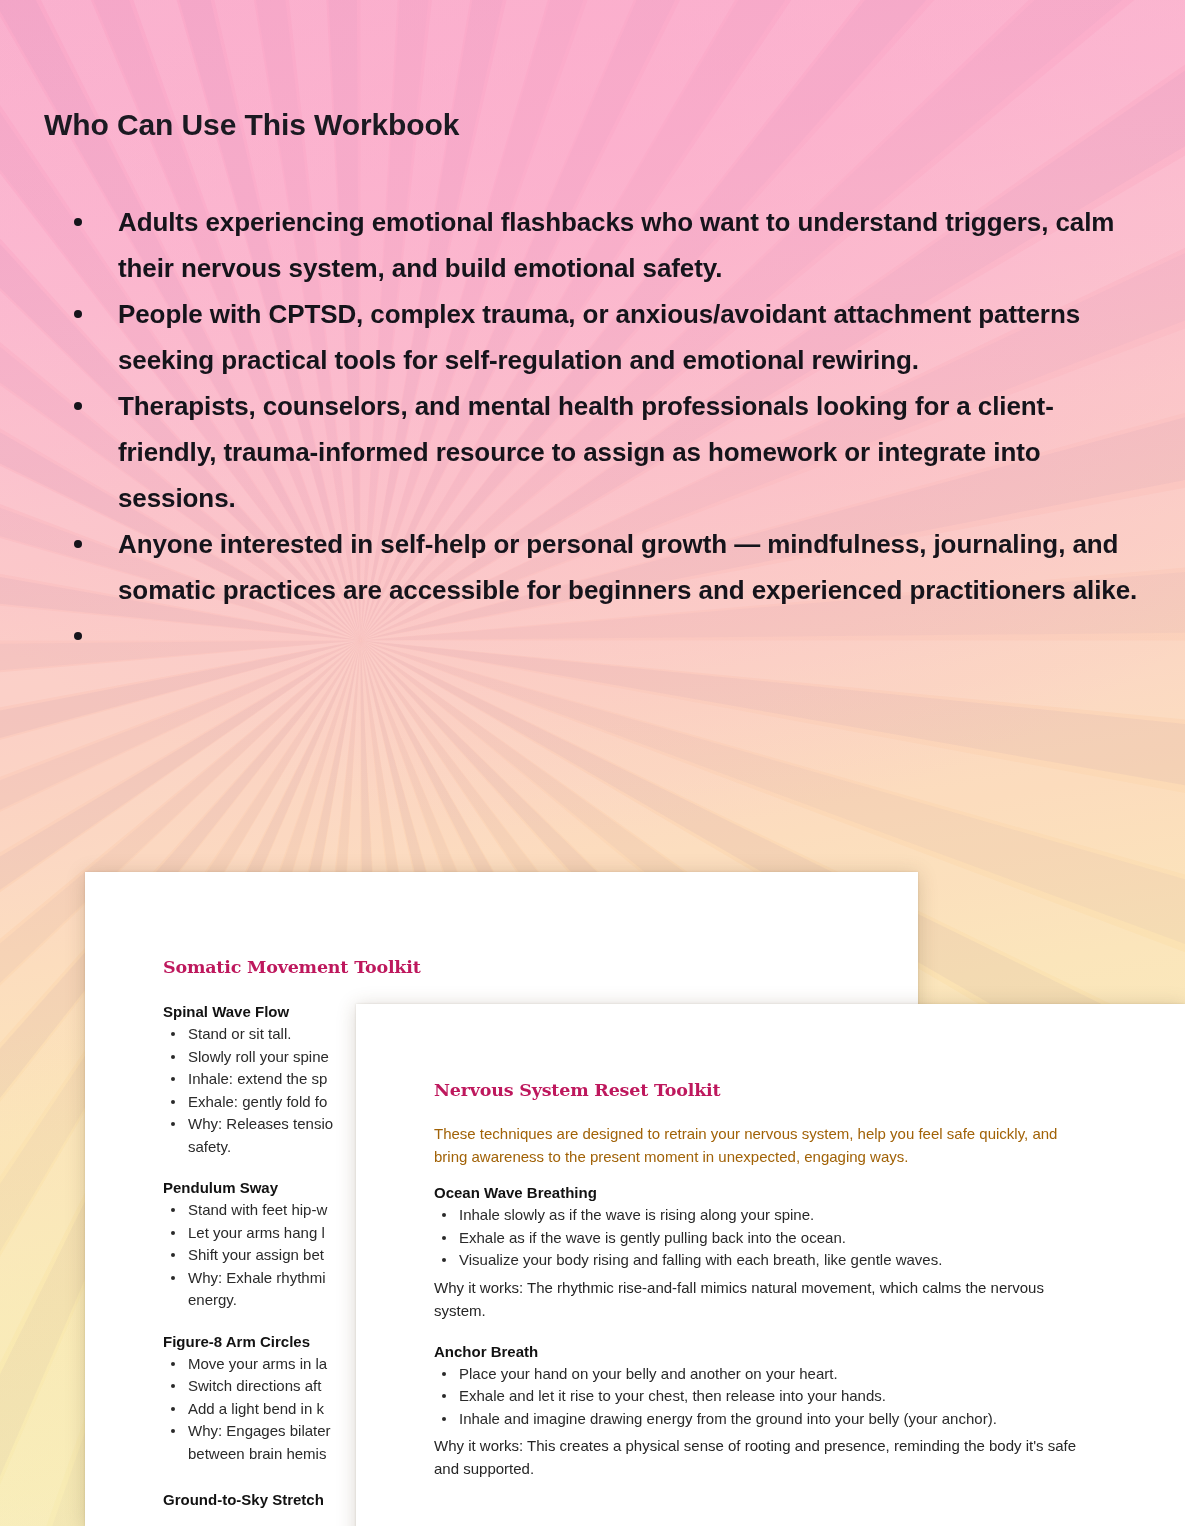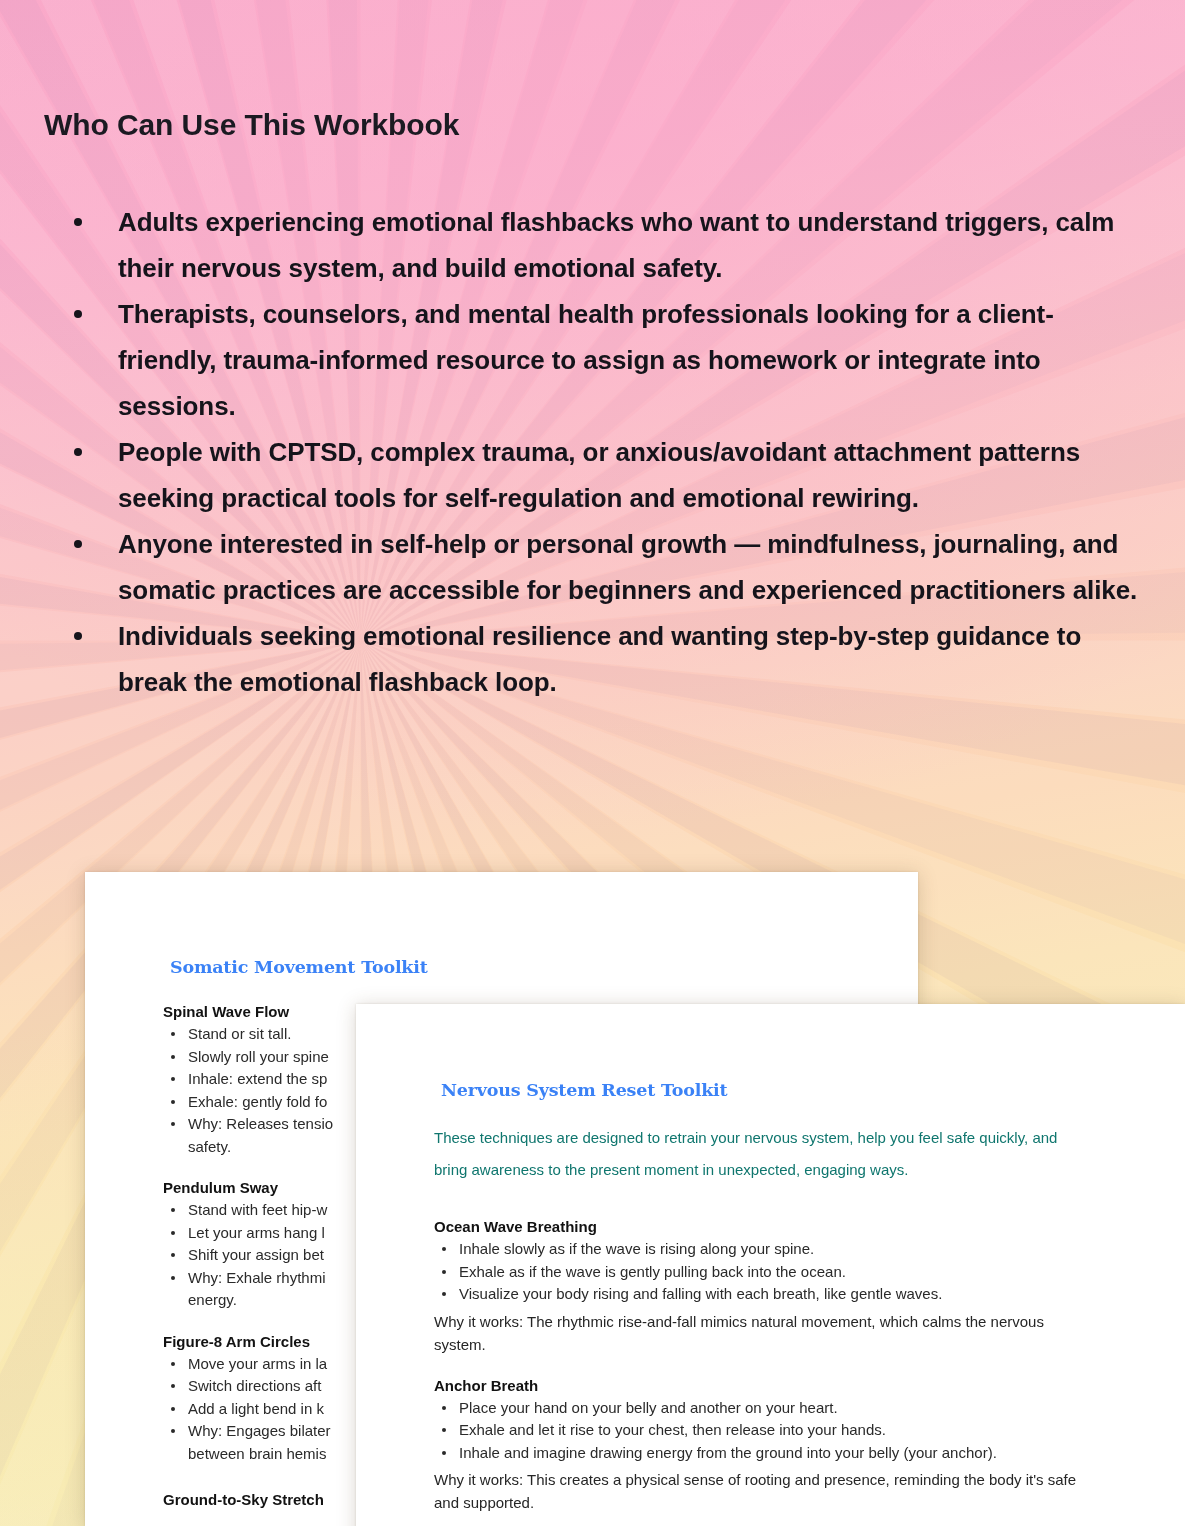--- a/index.html
+++ b/index.html
@@ -72,29 +72,29 @@
     box-shadow:0 2px 18px rgba(90,70,40,0.22), 0 0 2px rgba(90,70,40,0.16);
   }
   .doc-left  { left:85px;  top:872px;  width:833px; height:654px; z-index:4; }
   .doc-right { left:356px; top:1004px; width:829px; height:616px; z-index:5; }
 
   .doc-left .doc-inner  { padding:85px 0 0 78px; }
   .doc-right .doc-inner { padding:76px 0 0 78px; }
 
   .doc-title {
     font-family:"DejaVu Serif", "Liberation Serif", serif;
-    font-weight:700; color:#3b82f6;
-    font-size:17.5px; letter-spacing:-0.2px;margin-left:7px;
+    font-weight:700; color:#be185d;
+    font-size:17.5px; letter-spacing:-0.2px;
   }
   .doc-left  .doc-title { font-size:17.5px; margin-bottom:26px; }
   .doc-right .doc-title { font-size:17.5px; margin-bottom:22px; }
 
   .doc-intro {
-    font-size:15px; color:#0f766e; line-height:32px;
-    max-width:660px; margin-bottom:32px;
+    font-size:15px; color:#a16207; line-height:23px;
+    max-width:660px; margin-bottom:16px;
   }
   .doc-sec { margin-bottom:21px; }
   .doc-sec-head {
     font-size:15px; font-weight:700; color:#121212;
     margin-bottom:3px;
   }
   .doc-sec-list { list-style:none; }
   .doc-sec-list li {
     position:relative; padding-left:25px;
     font-size:15px; color:#2a2a2a; line-height:22.5px;
@@ -211,24 +211,24 @@
   </div>
   <div class="bg-soften"></div>
 </div>
 
 <div id="content">
 
   <h1 class="page-title">Who Can Use This Workbook</h1>
 
   <ul class="audience-list" id="audience-list">
       <li class="audience-item"><span class="dot"></span><span>Adults experiencing emotional flashbacks who want to understand triggers, calm their nervous system, and build emotional safety.</span></li>
+      <li class="audience-item"><span class="dot"></span><span>People with CPTSD, complex trauma, or anxious/avoidant attachment patterns seeking practical tools for self-regulation and emotional rewiring.</span></li>
       <li class="audience-item"><span class="dot"></span><span>Therapists, counselors, and mental health professionals looking for a client-friendly, trauma-informed resource to assign as homework or integrate into sessions.</span></li>
-      <li class="audience-item"><span class="dot"></span><span>People with CPTSD, complex trauma, or anxious/avoidant attachment patterns seeking practical tools for self-regulation and emotional rewiring.</span></li>
       <li class="audience-item"><span class="dot"></span><span>Anyone interested in self-help or personal growth — mindfulness, journaling, and somatic practices are accessible for beginners and experienced practitioners alike.</span></li>
-      <li class="audience-item"><span class="dot"></span><span>Individuals seeking emotional resilience and wanting step-by-step guidance to break the emotional flashback loop.</span></li>
+      <li class="audience-item"><span class="dot"></span></li>
     </ul>
 
   <div class="doc doc-left">
     <div class="doc-inner">
       <div class="doc-title">Somatic Movement Toolkit</div>
       <div id="left-sections">
           <div class="doc-sec">
             <div class="doc-sec-head">Spinal Wave Flow</div>
             <ul class="doc-sec-list">
               <li class="nowrap-row"><span class="d"></span><span>Stand or sit tall.</span></li>

